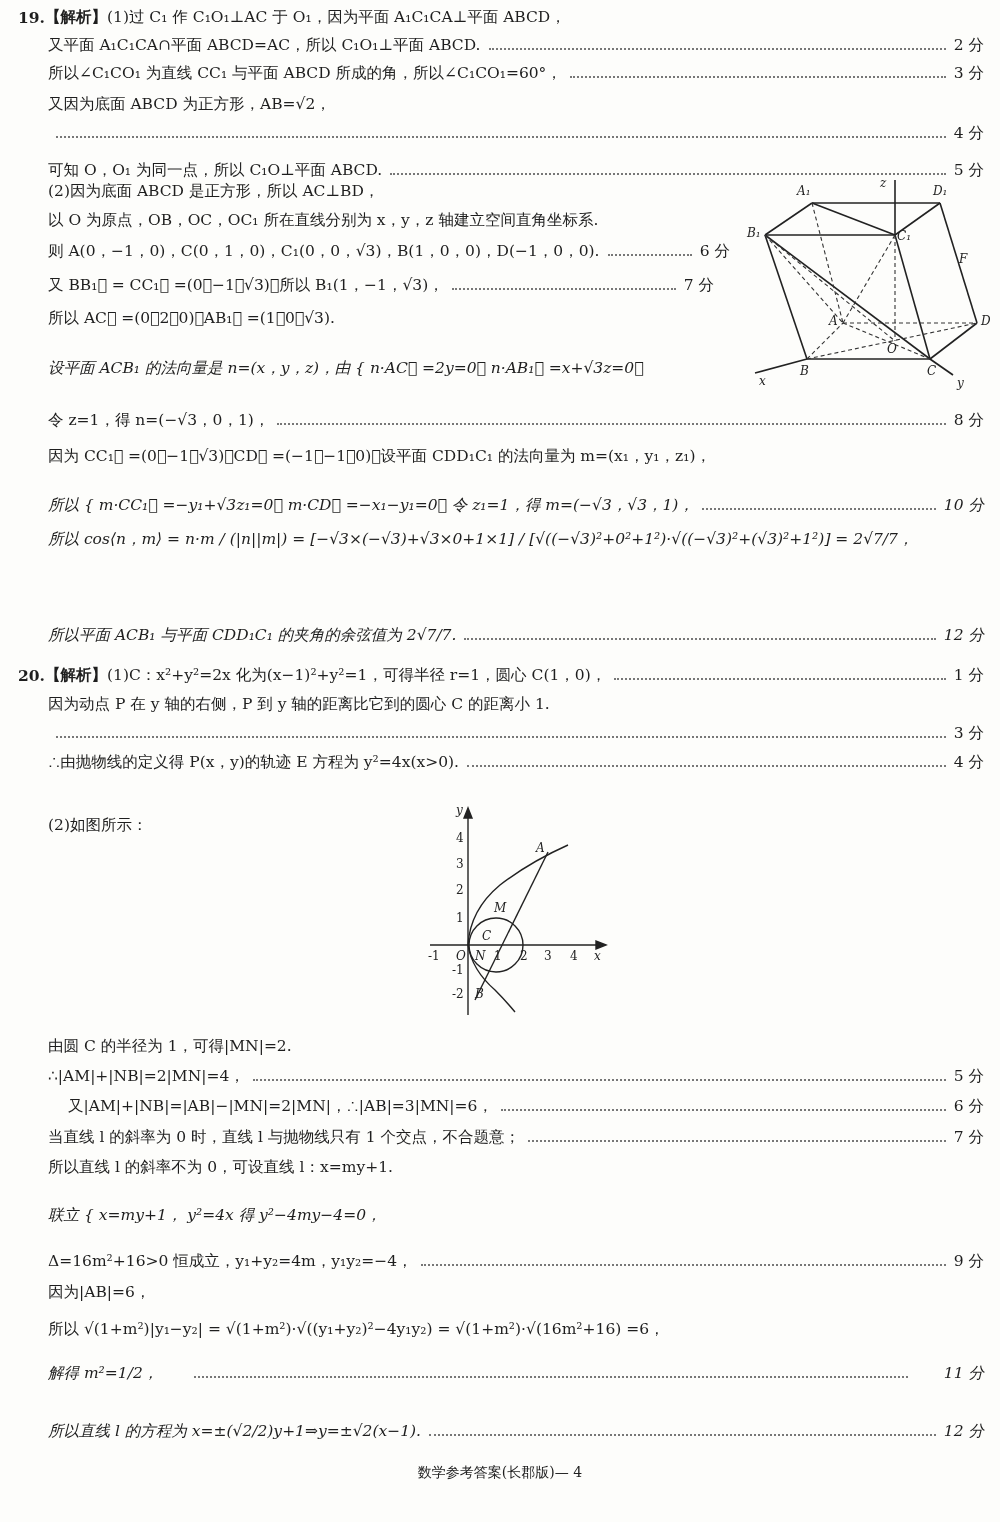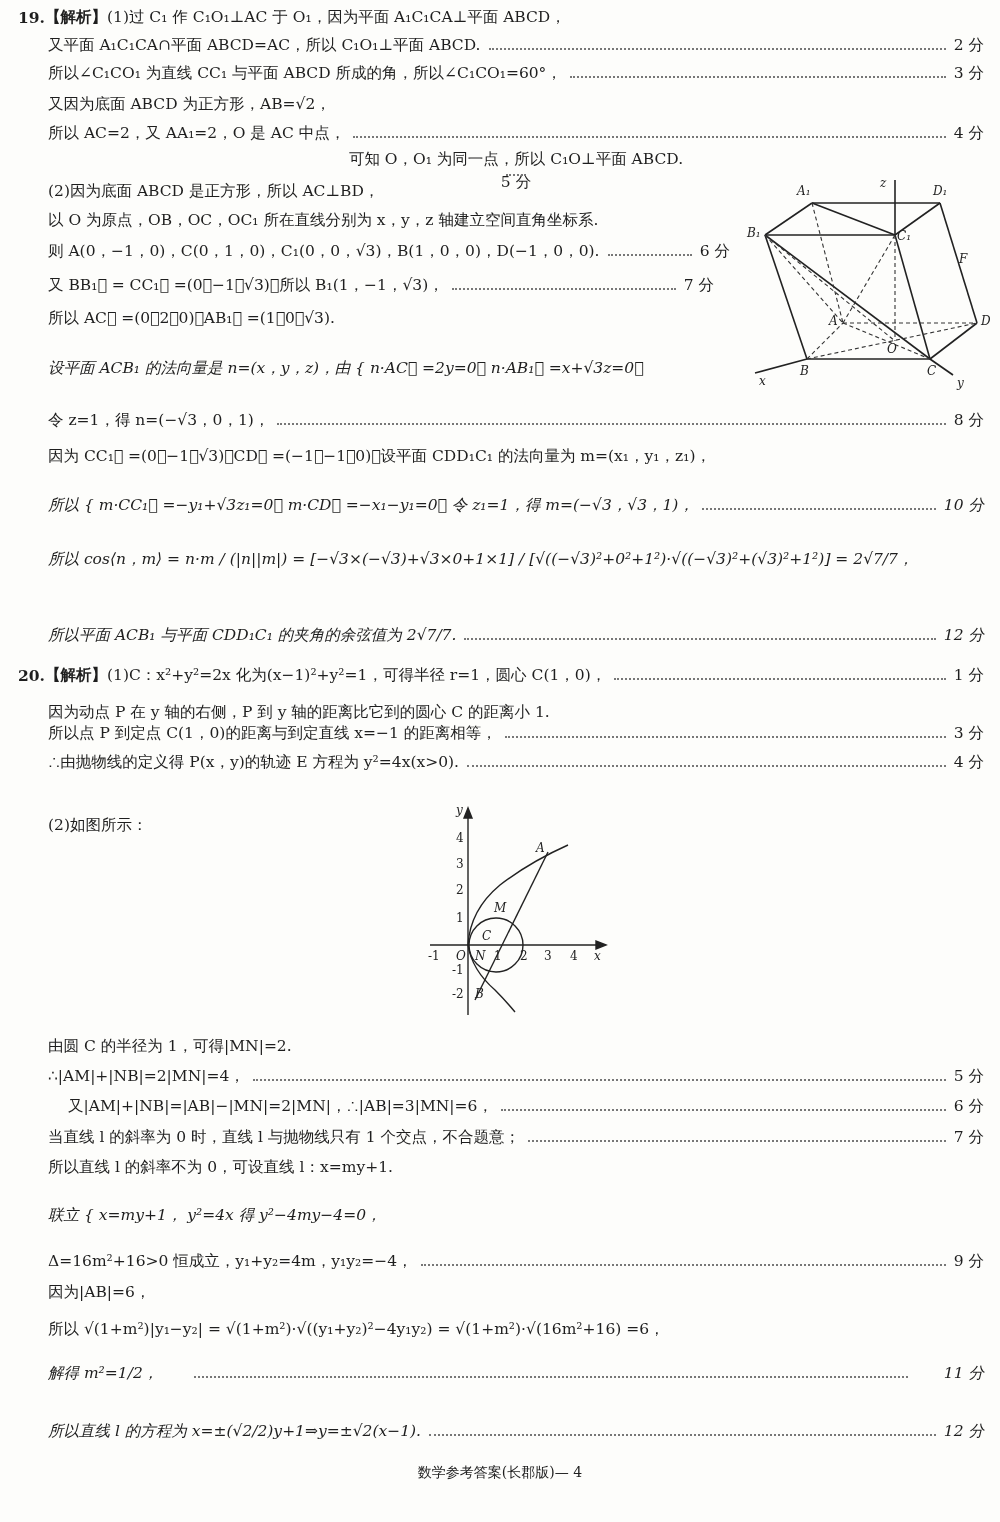--- a/index.html
+++ b/index.html
@@ -30,25 +30,24 @@
 </div>
 <div class="line" style="top:60px;">
   <span class="txt">所以∠C₁CO₁ 为直线 CC₁ 与平面 ABCD 所成的角，所以∠C₁CO₁=60°，</span>
     <span class="dots"></span>
     <span class="score">3 分</span>
 </div>
 <div class="line" style="top:91px;">
   <span class="txt">又因为底面 ABCD 为正方形，AB=√2，</span>
 </div>
 <div class="line" style="top:120px;">
-  <span class="txt">所以 AC=2，又 AA₁=2，O 是 AC 中点，</span>
     <span class="dots"></span>
     <span class="score">4 分</span>
 </div>
-<div class="line" style="top:149px;flex-direction:column;">
+<div class="line" style="top:157px;">
   <span class="txt">可知 O，O₁ 为同一点，所以 C₁O⊥平面 ABCD.</span>
     <span class="dots"></span>
     <span class="score">5 分</span>
 </div>
 <div class="line" style="top:178px;">
   <span class="txt">(2)因为底面 ABCD 是正方形，所以 AC⊥BD，</span>
 </div>
 <div class="line" style="top:207px;">
   <span class="txt">以 O 为原点，OB，OC，OC₁ 所在直线分别为 x，y，z 轴建立空间直角坐标系.</span>
 </div>
@@ -74,21 +73,21 @@
     <span class="score">8 分</span>
 </div>
 <div class="line" style="top:443px;">
   <span class="txt">因为 CC₁⃗ =(0，−1，√3)，CD⃗ =(−1，−1，0)，设平面 CDD₁C₁ 的法向量为 m=(x₁，y₁，z₁)，</span>
 </div>
 <div class="line tall" style="top:482px;">
   <span class="txt">所以 { m·CC₁⃗ =−y₁+√3z₁=0，  m·CD⃗ =−x₁−y₁=0，  令 z₁=1，得 m=(−√3，√3，1)，</span>
     <span class="dots"></span>
     <span class="score">10 分</span>
 </div>
-<div class="line tall" style="top:536px;">
+<div class="line tall" style="top:516px;">
   <span class="txt">所以 cos⟨n，m⟩ = n·m / (|n||m|) = [−√3×(−√3)+√3×0+1×1] / [√((−√3)²+0²+1²)·√((−√3)²+(√3)²+1²)] = 2√7/7，</span>
 </div>
 <div class="line tall" style="top:612px;">
   <span class="txt">所以平面 ACB₁ 与平面 CDD₁C₁ 的夹角的余弦值为 2√7/7.</span>
     <span class="dots"></span>
     <span class="score">12 分</span>
 </div>
 
 <svg class="fig" style="left:745px;top:175px;" width="250" height="215" viewBox="0 0 250 215">
   <g stroke="#222" stroke-width="1.6" fill="none">
@@ -135,25 +134,24 @@
   </g>
 </svg>
 
 <div class="line num" style="top:662px;">
   <span class="txt b">20.</span>
   <span class="txt b">【解析】</span>
   <span class="txt">(1)C：x²+y²=2x 化为(x−1)²+y²=1，可得半径 r=1，圆心 C(1，0)，</span>
     <span class="dots"></span>
     <span class="score">1 分</span>
 </div>
-<div class="line" style="top:691px;margin-top:8px;">
+<div class="line" style="top:691px;">
   <span class="txt">因为动点 P 在 y 轴的右侧，P 到 y 轴的距离比它到的圆心 C 的距离小 1.</span>
 </div>
 <div class="line" style="top:720px;">
-  <span class="txt">所以点 P 到定点 C(1，0)的距离与到定直线 x=−1 的距离相等，</span>
     <span class="dots"></span>
     <span class="score">3 分</span>
 </div>
 <div class="line" style="top:749px;">
   <span class="txt">∴由抛物线的定义得 P(x，y)的轨迹 E 方程为 y²=4x(x&gt;0).</span>
     <span class="dots"></span>
     <span class="score">4 分</span>
 </div>
 <div class="line" style="top:812px;">
   <span class="txt">(2)如图所示：</span>

